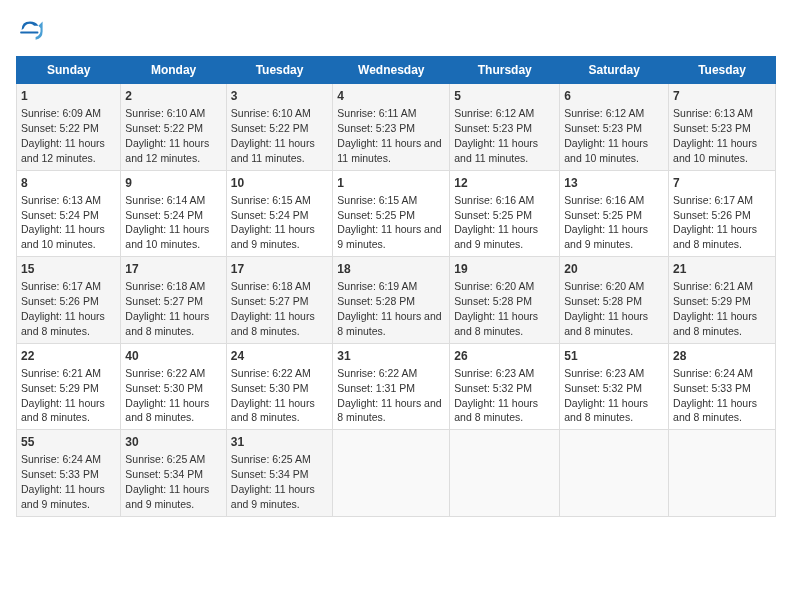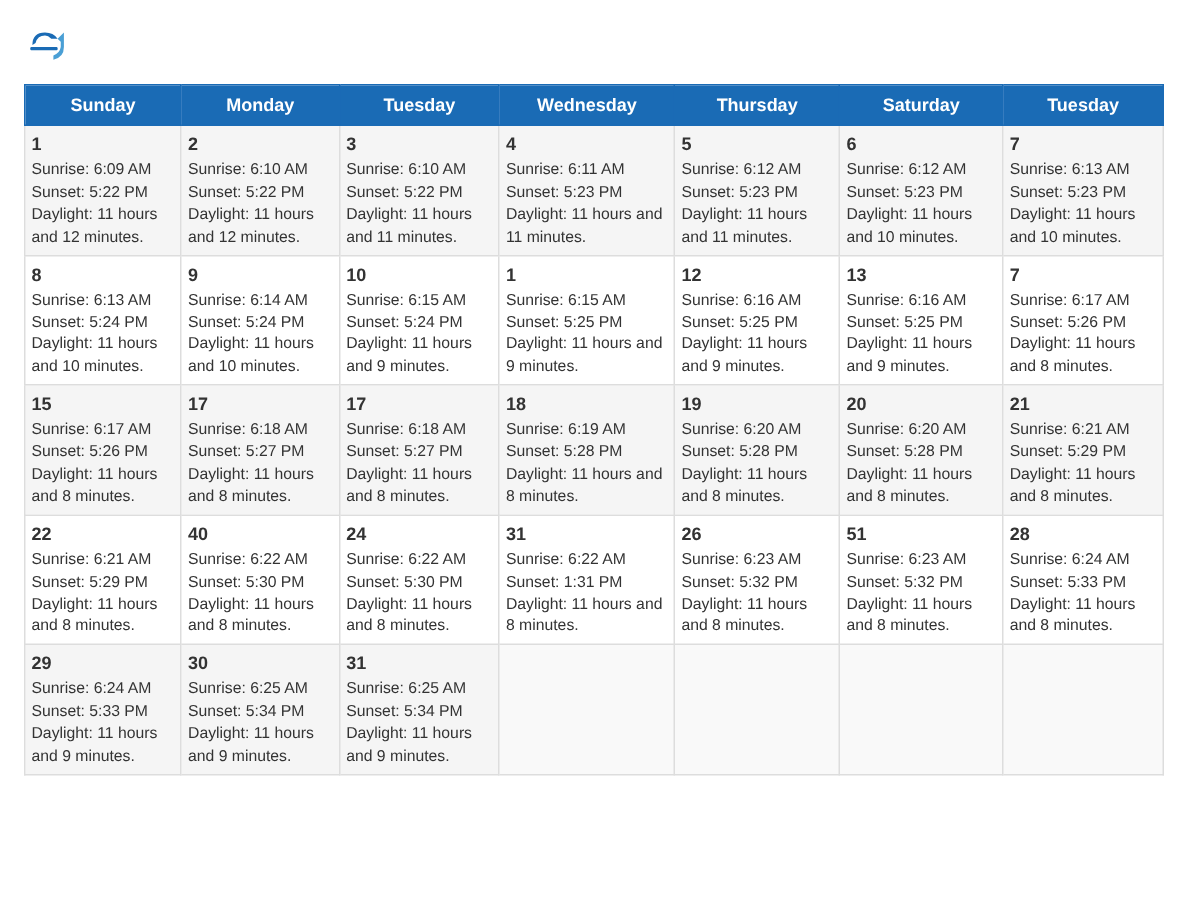--- a/index.html
+++ b/index.html
@@ -157,21 +157,21 @@
       <tr>
         <td><span class="day-num">22</span><span class="day-info">Sunrise: 6:21 AM</span><br><span class="day-info">Sunset: 5:29 PM</span><br><span class="day-info">Daylight: 11 hours and 8 minutes.</span></td>
         <td><span class="day-num">40</span><span class="day-info">Sunrise: 6:22 AM</span><br><span class="day-info">Sunset: 5:30 PM</span><br><span class="day-info">Daylight: 11 hours and 8 minutes.</span></td>
         <td><span class="day-num">24</span><span class="day-info">Sunrise: 6:22 AM</span><br><span class="day-info">Sunset: 5:30 PM</span><br><span class="day-info">Daylight: 11 hours and 8 minutes.</span></td>
         <td><span class="day-num">31</span><span class="day-info">Sunrise: 6:22 AM</span><br><span class="day-info">Sunset: 1:31 PM</span><br><span class="day-info">Daylight: 11 hours and 8 minutes.</span></td>
         <td><span class="day-num">26</span><span class="day-info">Sunrise: 6:23 AM</span><br><span class="day-info">Sunset: 5:32 PM</span><br><span class="day-info">Daylight: 11 hours and 8 minutes.</span></td>
         <td><span class="day-num">51</span><span class="day-info">Sunrise: 6:23 AM</span><br><span class="day-info">Sunset: 5:32 PM</span><br><span class="day-info">Daylight: 11 hours and 8 minutes.</span></td>
         <td><span class="day-num">28</span><span class="day-info">Sunrise: 6:24 AM</span><br><span class="day-info">Sunset: 5:33 PM</span><br><span class="day-info">Daylight: 11 hours and 8 minutes.</span></td>
       </tr>
       <tr>
-        <td><span class="day-num">29</span><span class="day-info">Sunrise: 6:24 AM</span><br><span class="day-info">Sunset: 5:33 PM</span><br><span class="day-info">Daylight: 11 hours and 9 minutes.</span></td>
+        <td><span class="day-num">55</span><span class="day-info">Sunrise: 6:24 AM</span><br><span class="day-info">Sunset: 5:33 PM</span><br><span class="day-info">Daylight: 11 hours and 9 minutes.</span></td>
         <td><span class="day-num">30</span><span class="day-info">Sunrise: 6:25 AM</span><br><span class="day-info">Sunset: 5:34 PM</span><br><span class="day-info">Daylight: 11 hours and 9 minutes.</span></td>
         <td><span class="day-num">31</span><span class="day-info">Sunrise: 6:25 AM</span><br><span class="day-info">Sunset: 5:34 PM</span><br><span class="day-info">Daylight: 11 hours and 9 minutes.</span></td>
         <td class="empty-cell"></td>
         <td class="empty-cell"></td>
         <td class="empty-cell"></td>
         <td class="empty-cell"></td>
       </tr>
     </tbody>
 </table>
 

